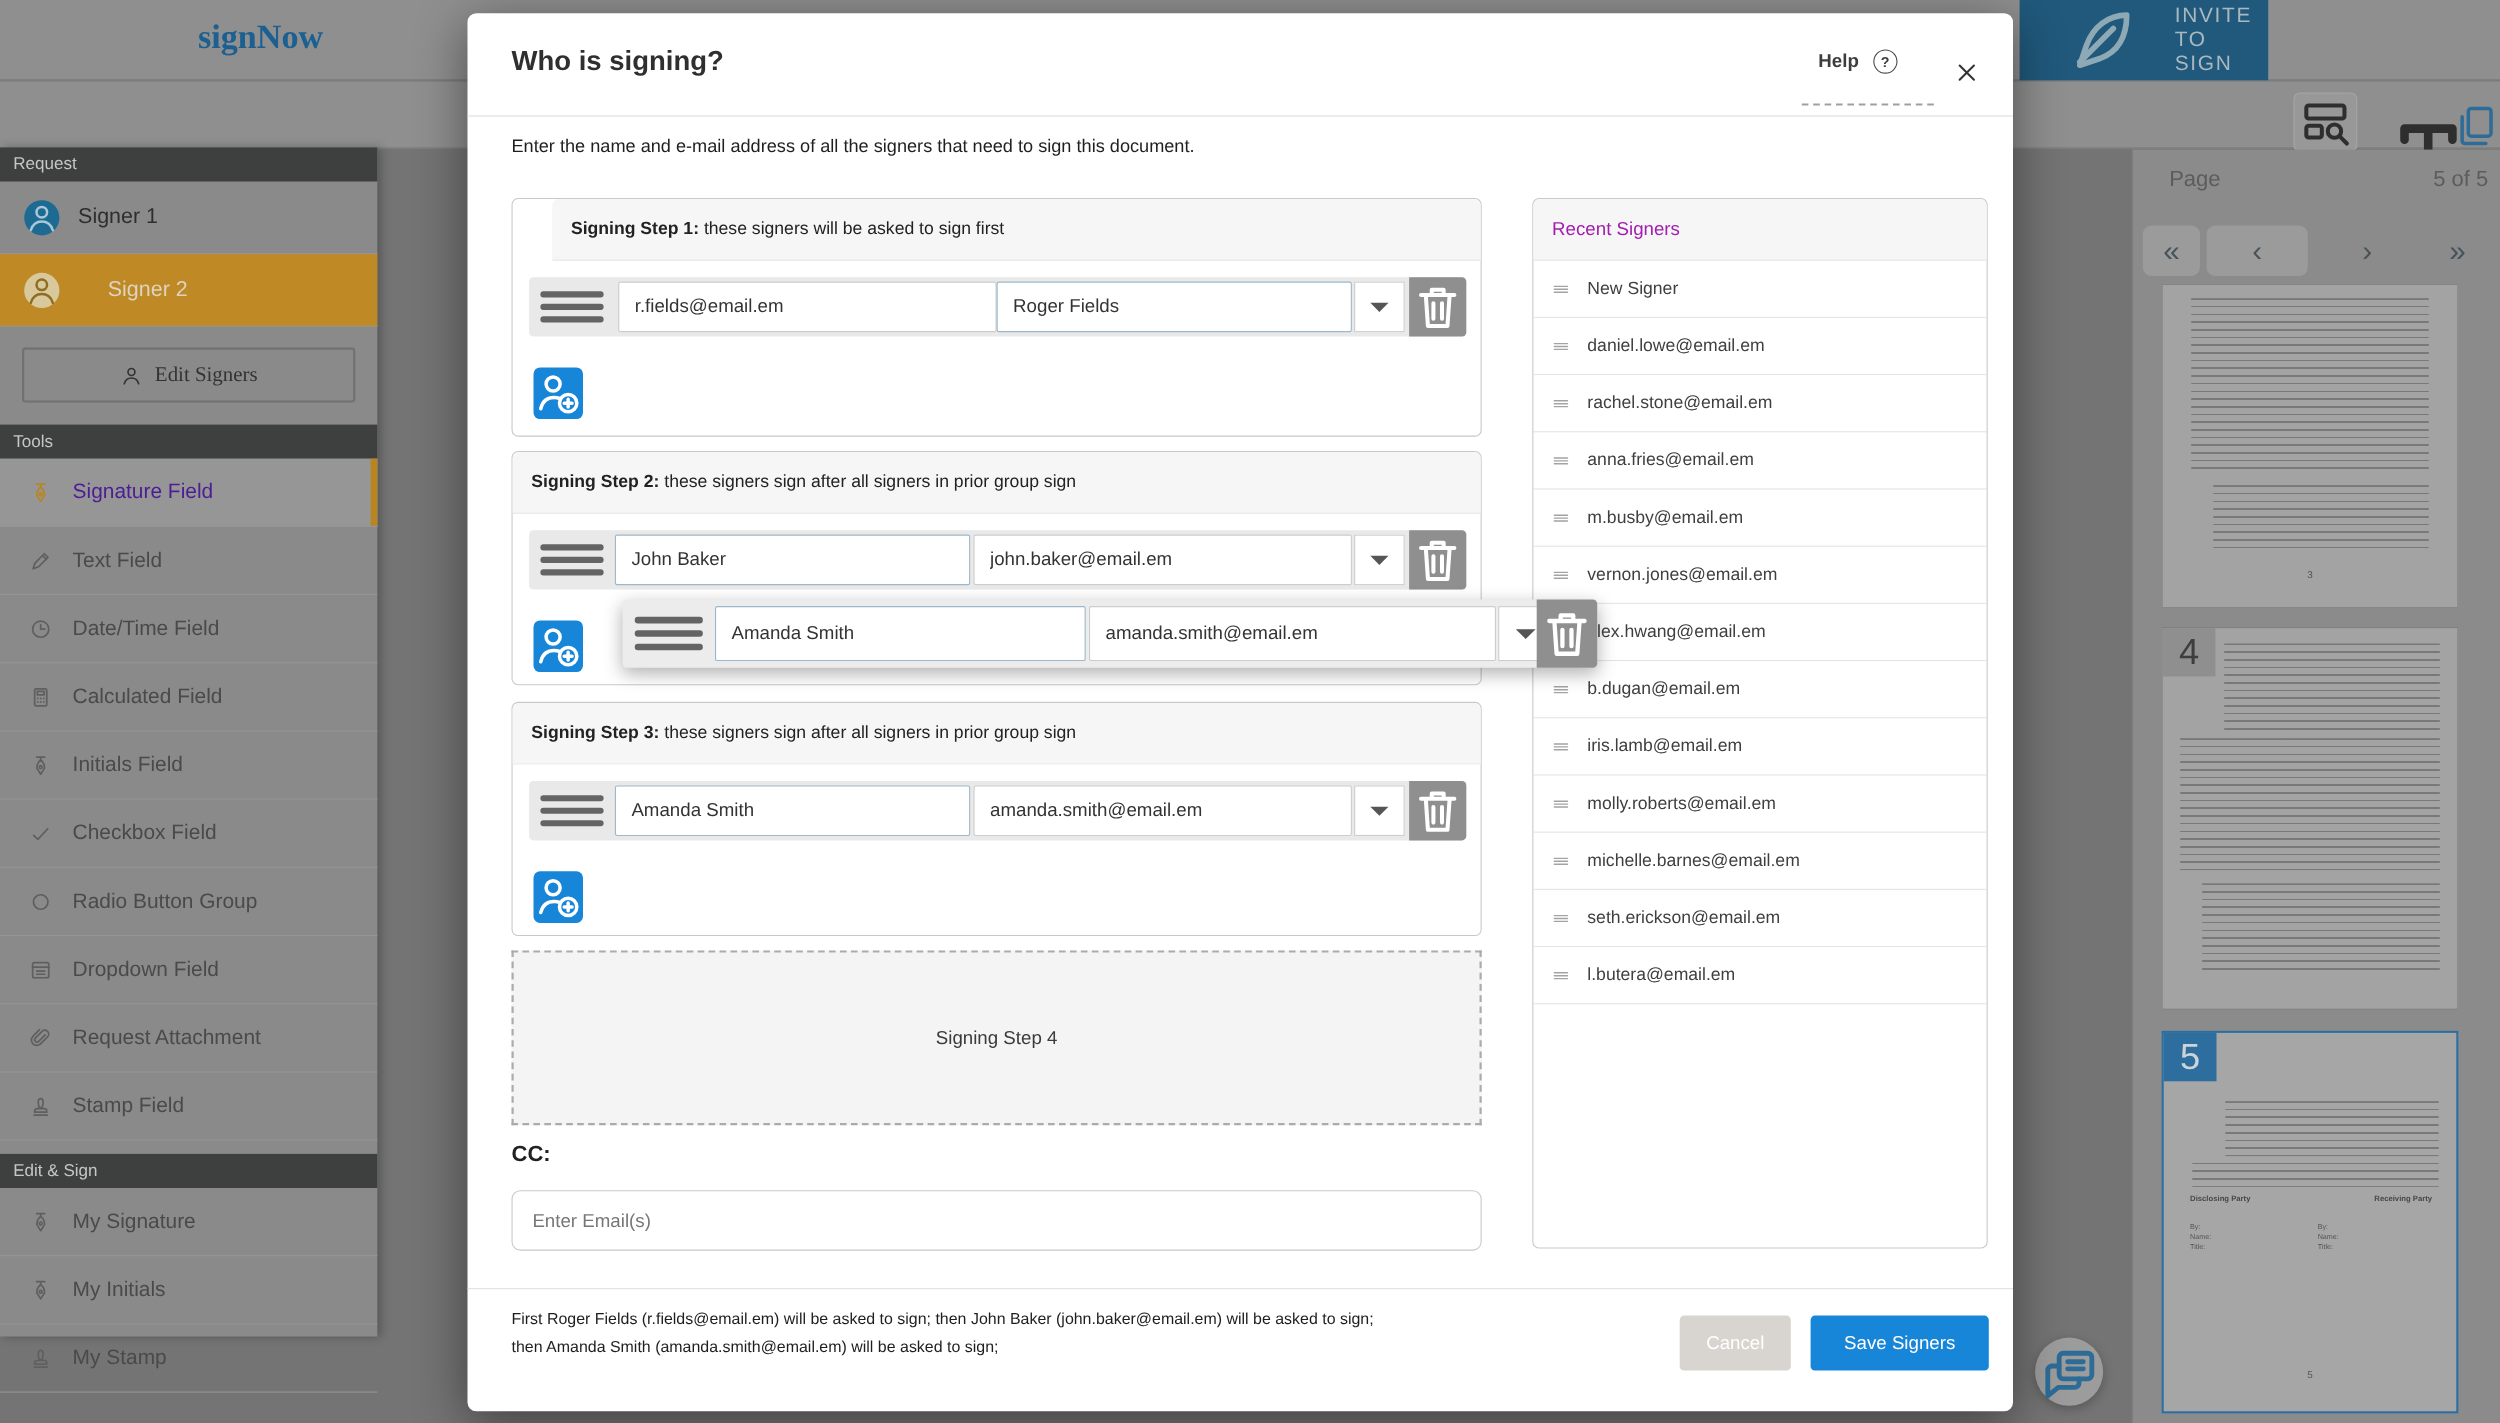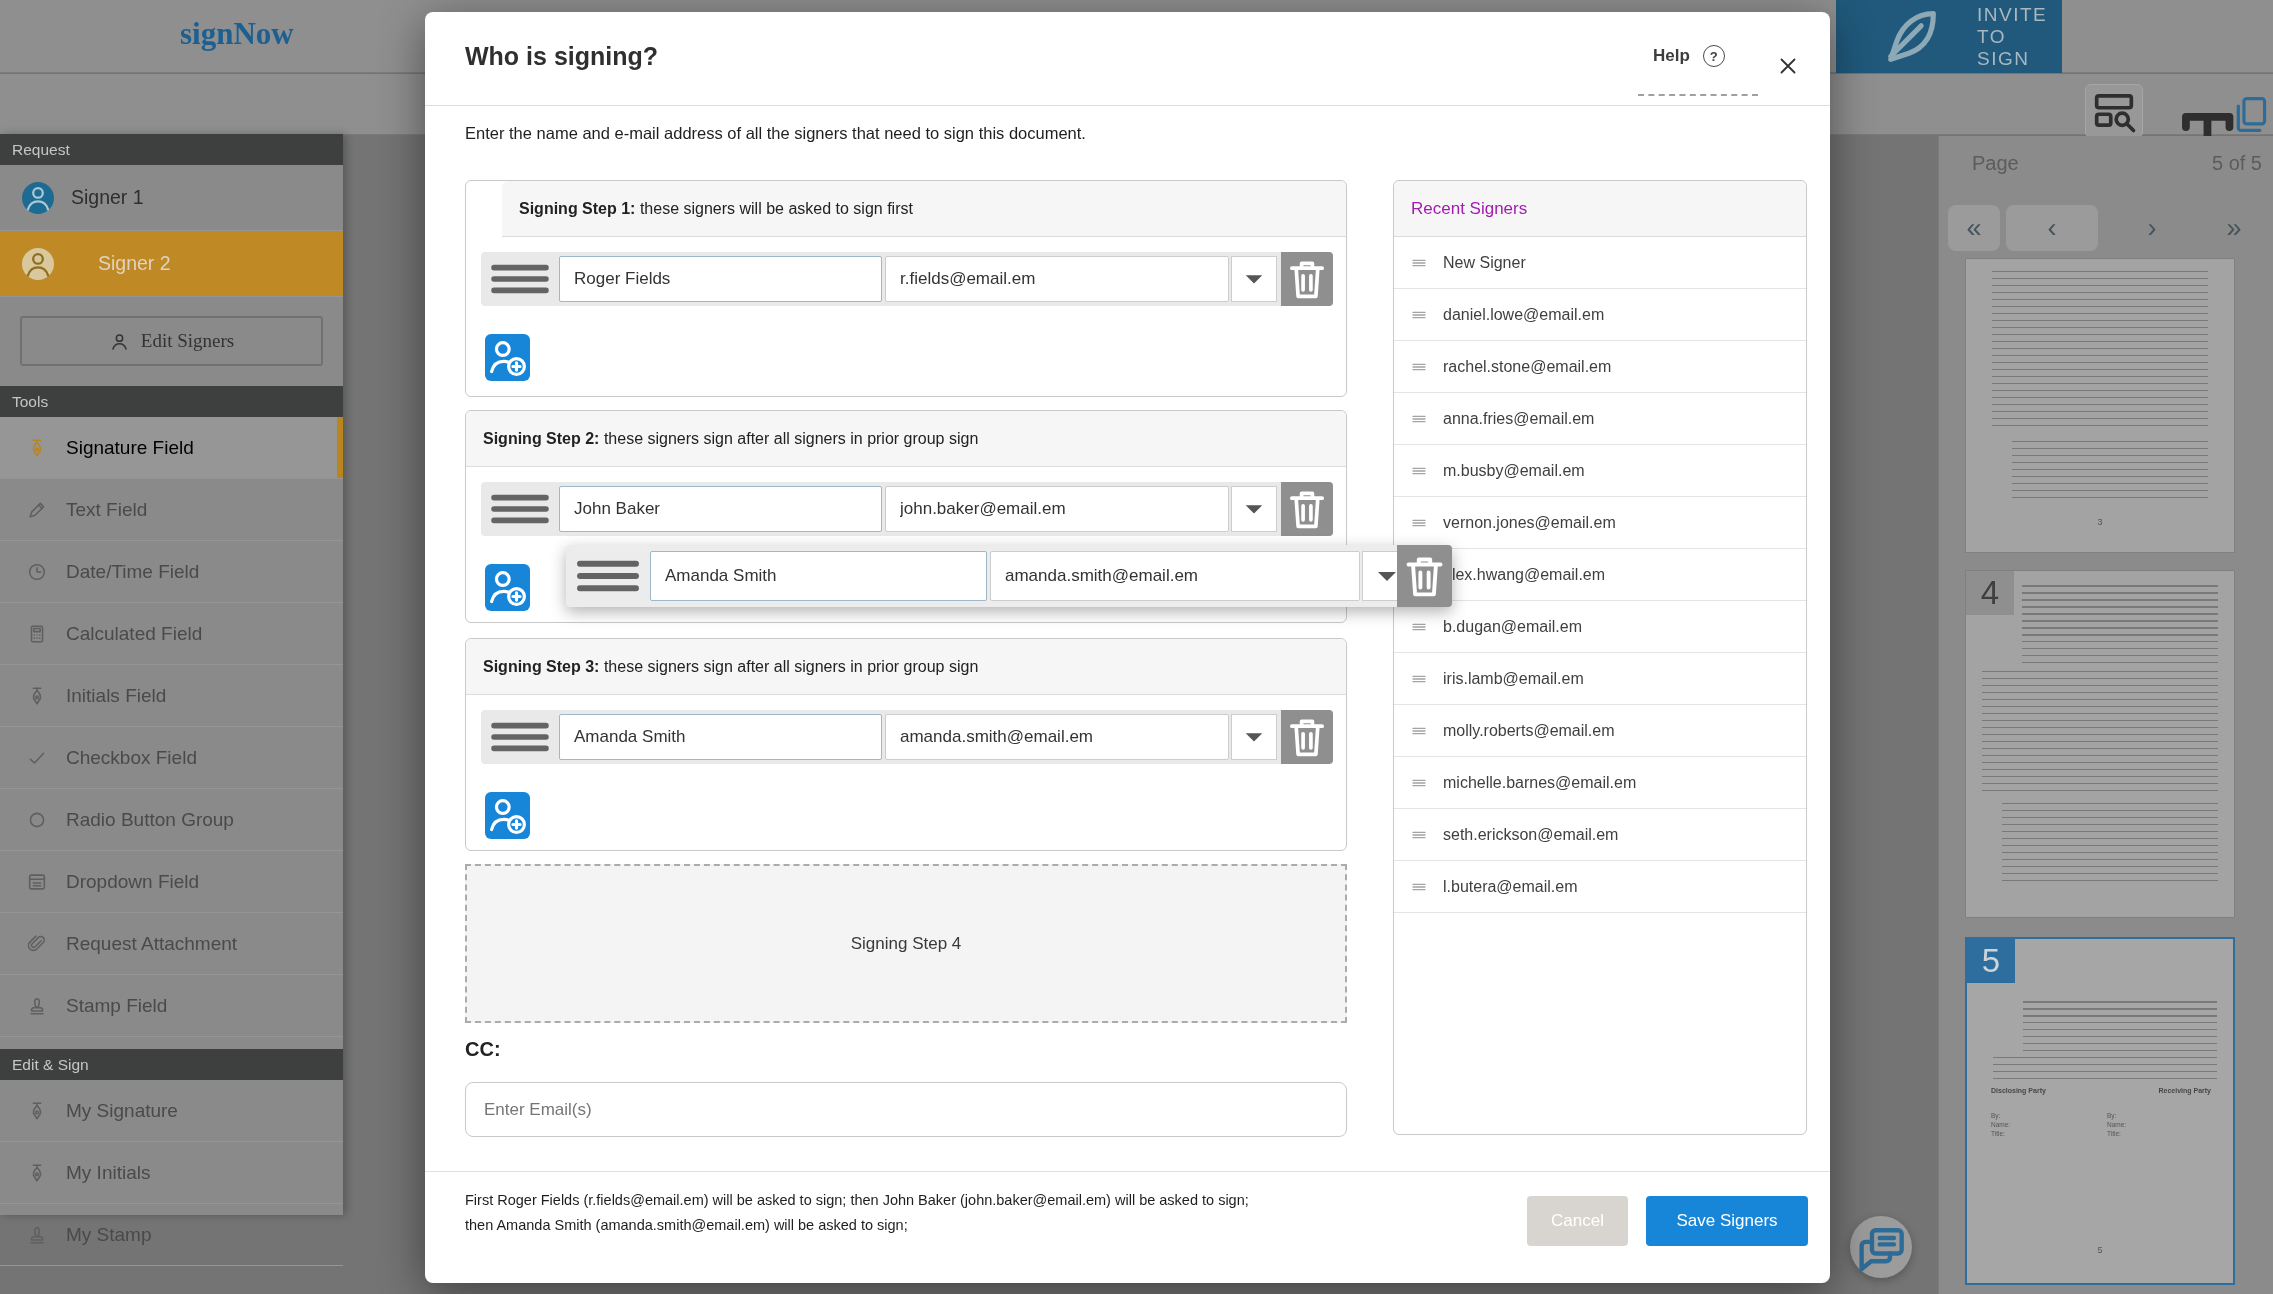--- a/index.html
+++ b/index.html
@@ -25,21 +25,21 @@
   .signer-row{height:65px;display:flex;align-items:center;padding-left:22px;gap:17px;border-bottom:1px solid #959595;font-size:19.5px;color:#2e2e2e;}
   .avatar{width:32px;height:32px;border-radius:50%;display:flex;align-items:center;justify-content:center;flex:0 0 32px;}
   .avatar .ic{width:20px;height:20px;}
   .signer1 .avatar{background:#1d6b92;color:#a9c7d7;}
   .signer2{background:#bf8a26;color:#ded3c0;gap:44px;}
   .signer2 .avatar{background:#d9c89c;color:#8f6d20;}
   .edit-btn{margin:19px 20px 20px 20px;height:50px;border:2px solid #717171;border-radius:3px;display:flex;align-items:center;justify-content:center;gap:11px;font-size:19px;color:#333;box-sizing:border-box;background:transparent;font-family:Liberation Serif, serif;}
   .edit-btn .ic{width:21px;height:21px;}
   .tool-row{height:62px;display:flex;align-items:center;padding-left:26px;gap:18px;border-bottom:1px solid #959595;font-size:19px;color:#4a4a4a;box-sizing:border-box;position:relative;}
   .tool-row .ic{width:22px;height:22px;color:#5f5f5f;flex:0 0 22px;}
-  .tool-row.active{background:#969696;color:#000000;}
+  .tool-row.active{background:#969696;color:#4c1d95;}
   .tool-row.active .ic{color:#b9851f;}
   .tool-row.active::after{content:"";position:absolute;right:0;top:0;bottom:0;width:6px;background:#b9851f;}
 
   
   .panel{position:absolute;left:1938px;top:136px;width:335px;height:1158px;background:#8b8b8b;border-left:1px solid #7b7b7b;box-sizing:border-box;}
   .panel-head{position:absolute;left:1972px;top:152px;width:290px;display:flex;justify-content:space-between;font-size:20px;color:#5c5c5c;}
   .navb{position:absolute;top:205px;height:46px;display:flex;align-items:center;justify-content:center;font-size:27px;color:#46535b;border-radius:8px;}
   #nav-first{left:1948px;width:52px;background:#9b9b9b;}
   #nav-prev{left:2006px;width:92px;background:#9b9b9b;}
   #nav-next{left:2128px;width:48px;}
@@ -388,22 +388,22 @@
         <span><b>Signing Step 1:</b><span> these signers will be asked to sign first</span></span>
       </div>
       <div class="srow">
         <span class="handle">
             <span class="ic-slot" style="display: block; width: 100%; height: 100%;">
               <svg class="ic" viewBox="0 0 24 24" fill="none" stroke="currentColor" stroke-width="1.7" stroke-linecap="round" stroke-linejoin="round" style="width:100%;height:100%">
                 <path d="M4 8.5h16M4 12h16M4 15.5h16"></path>
               </svg>
             </span>
           </span>
+        <input class="inp email" value="r.fields@email.em" style="">
         <input class="inp name" value="Roger Fields" style="">
-        <input class="inp email" value="r.fields@email.em" style="">
         <span class="caret-btn">
             <span class="ic-slot" style="display: block; width: 100%; height: 100%;">
               <svg class="ic" viewBox="0 0 24 24" fill="none" stroke="currentColor" stroke-width="1.7" stroke-linecap="round" stroke-linejoin="round" style="width:100%;height:100%">
                 <path d="M7.5 10l4.5 4.5L16.5 10z" fill="currentColor" stroke="none"></path>
               </svg>
             </span>
           </span>
         <span class="trash-btn">
             <span class="ic-slot" style="display: block; width: 100%; height: 100%;">
               <svg class="ic" viewBox="0 0 24 24" fill="none" stroke="currentColor" stroke-width="1.7" stroke-linecap="round" stroke-linejoin="round" style="width:100%;height:100%">

